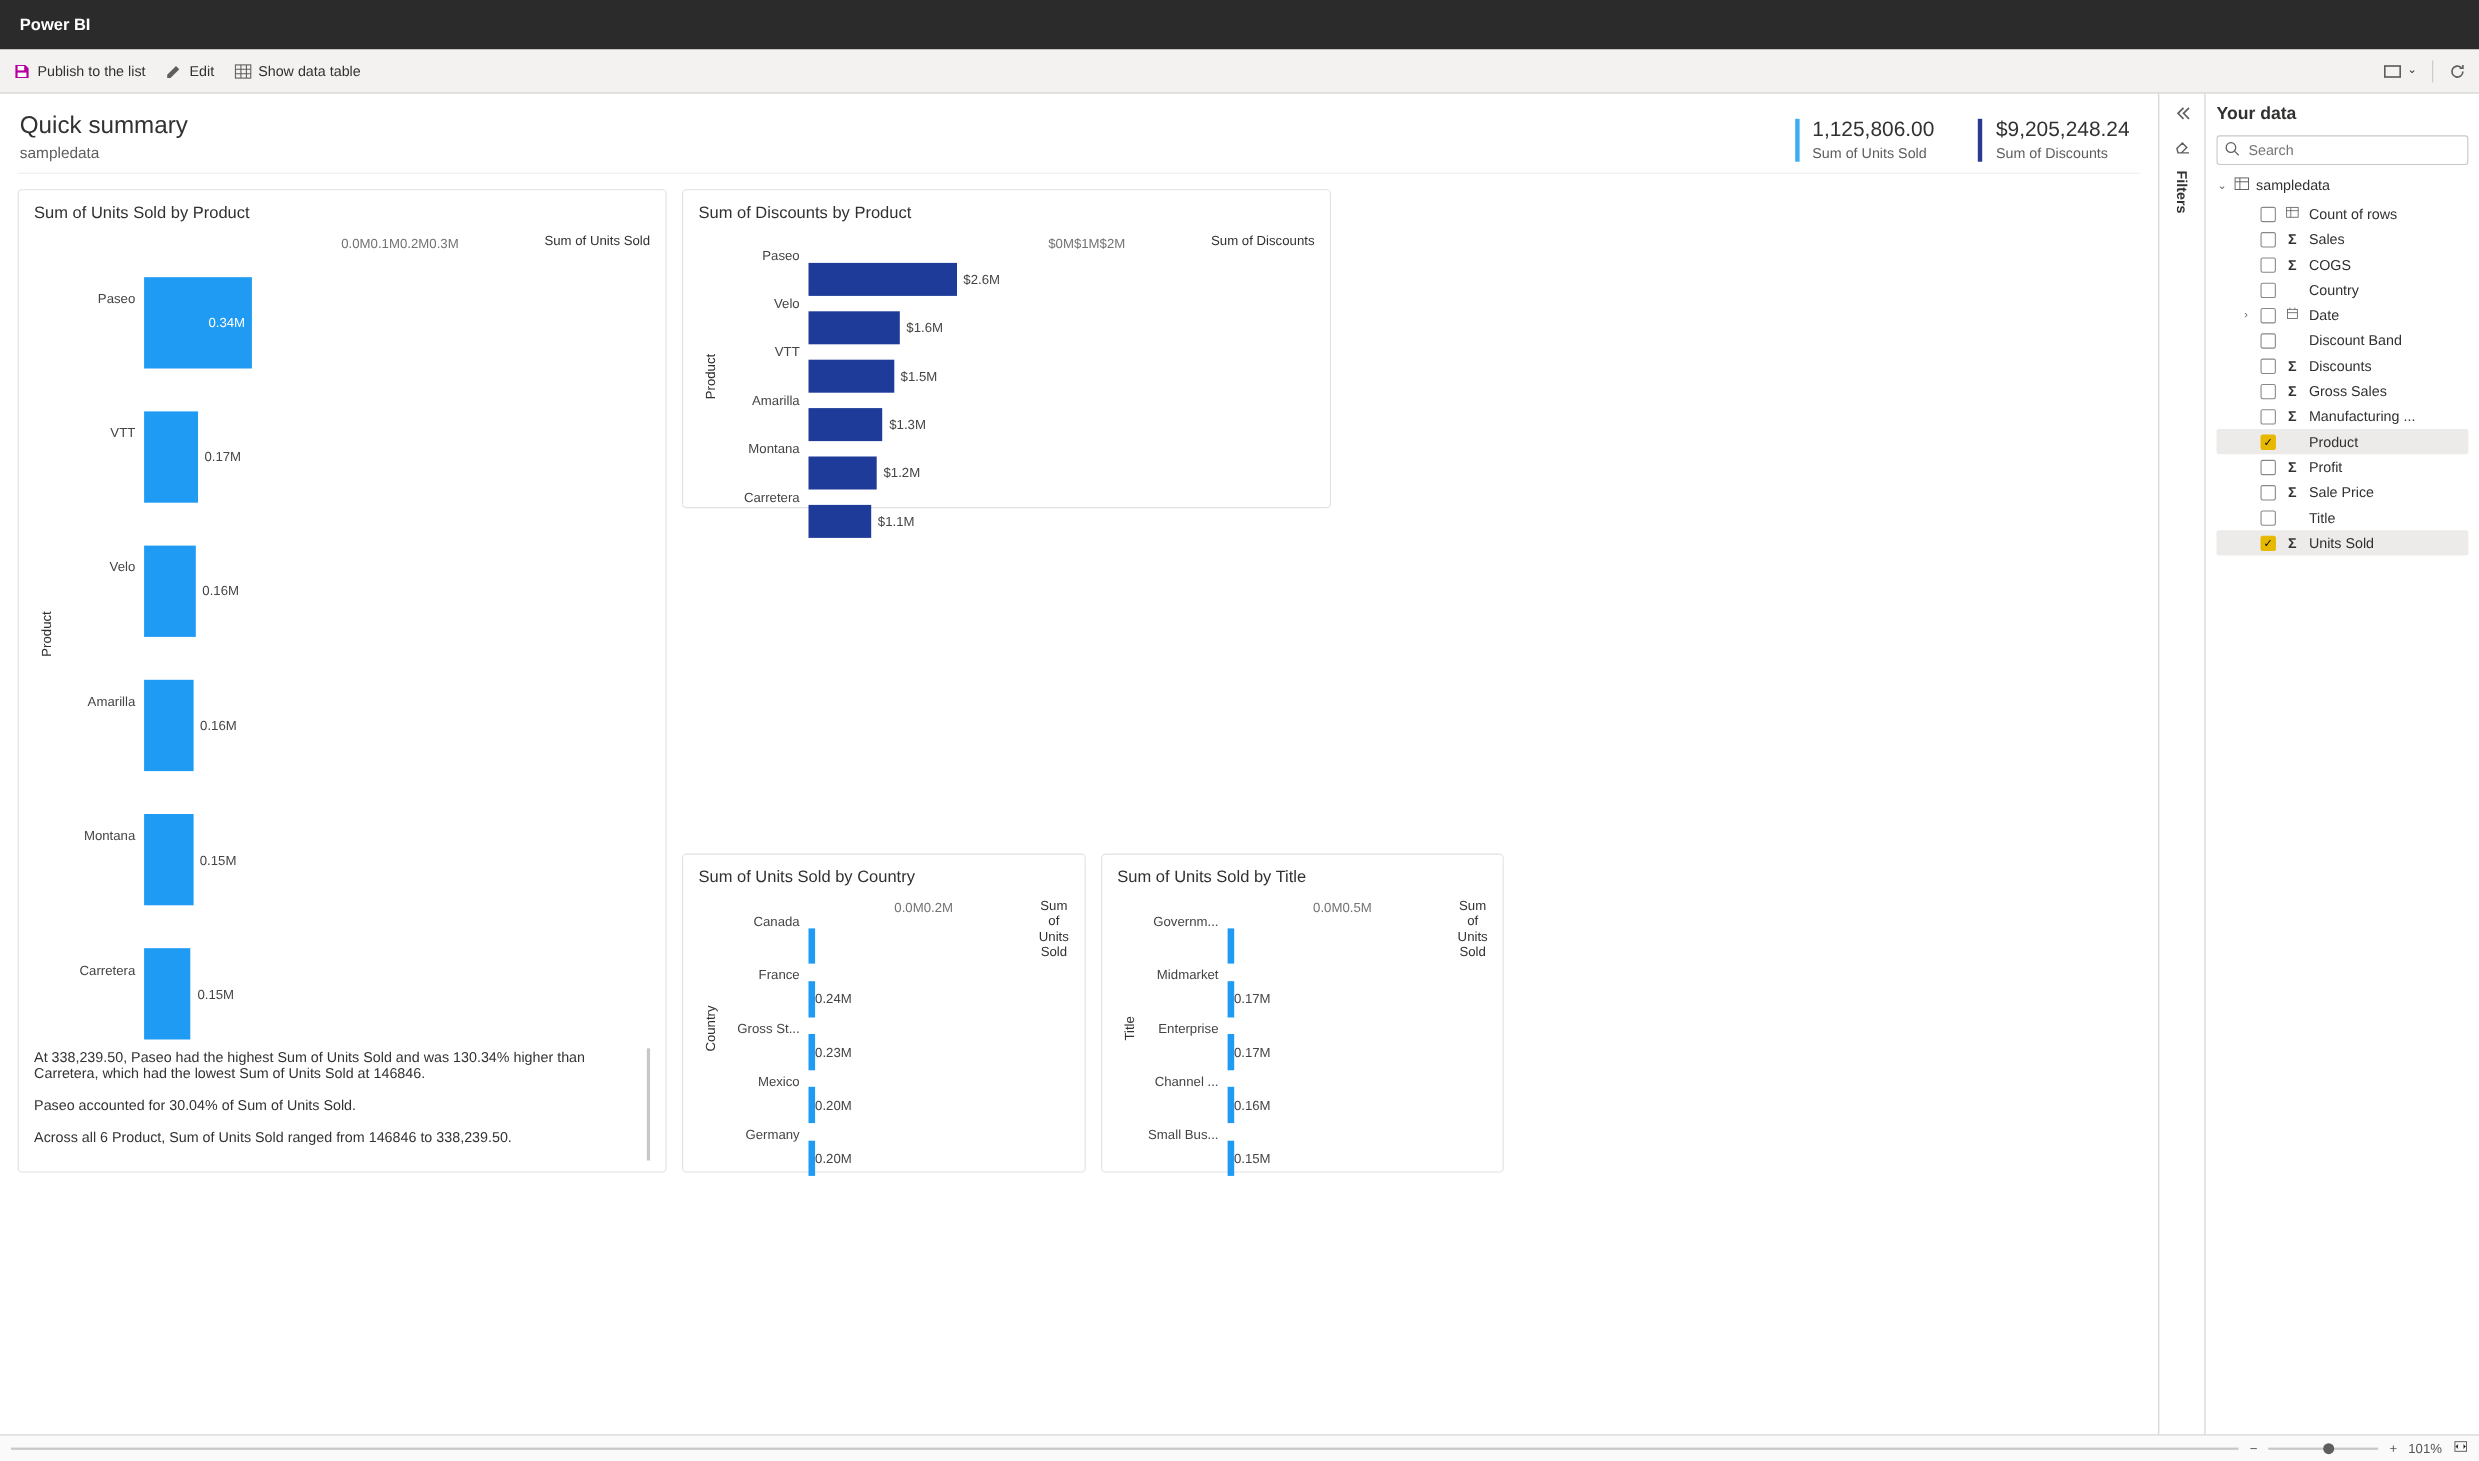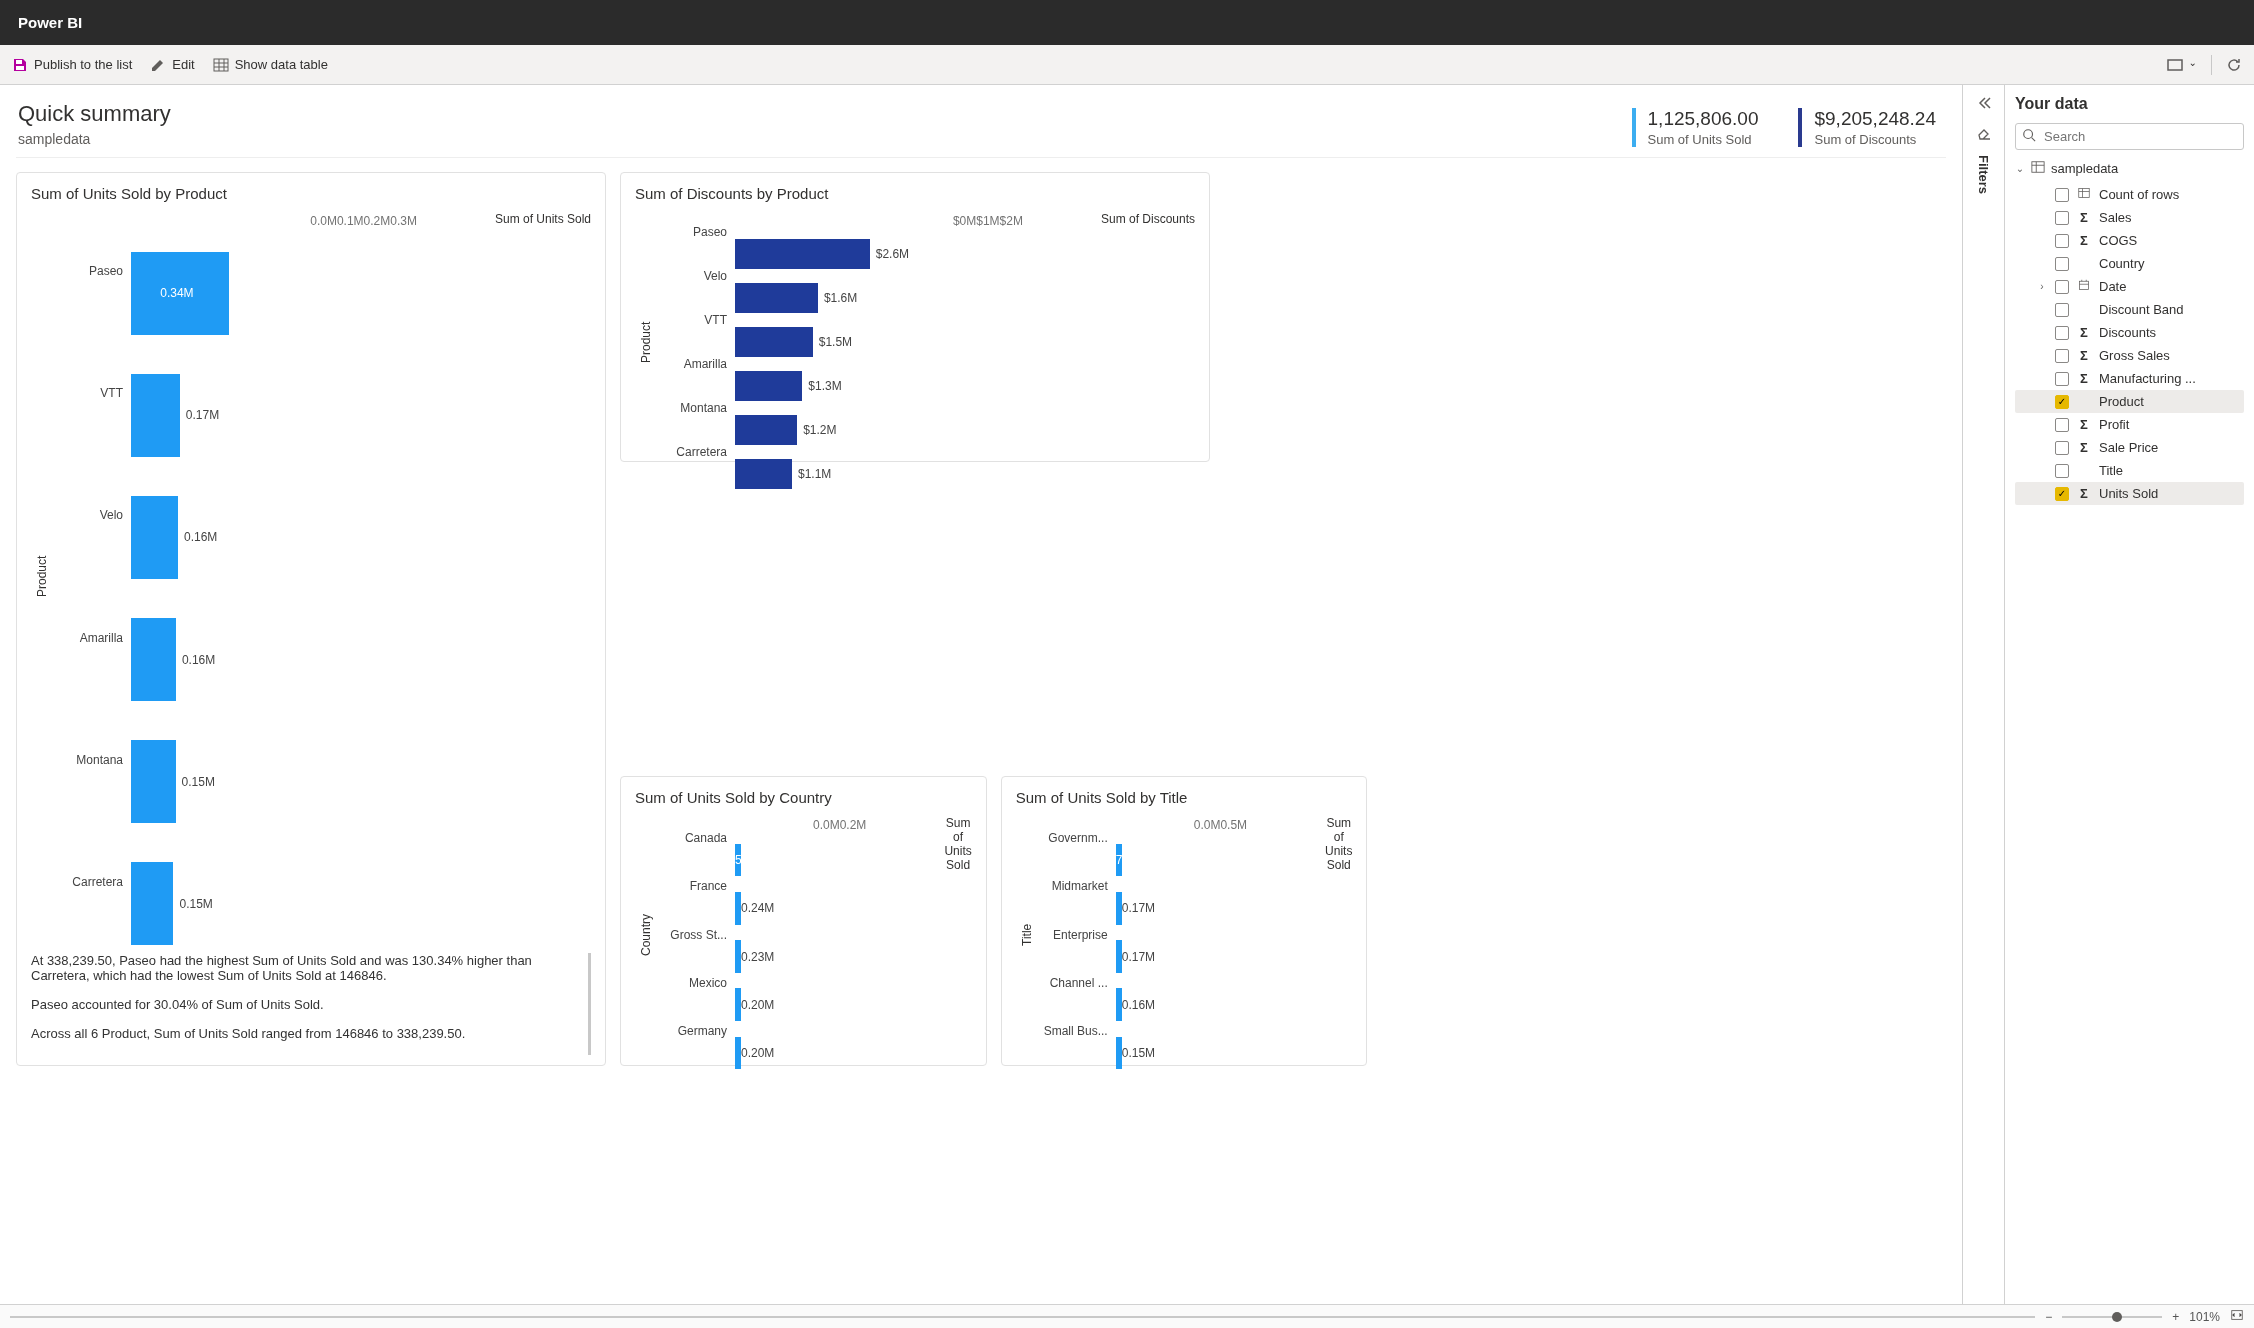--- a/index.html
+++ b/index.html
@@ -89,21 +89,21 @@
   .plot { flex: 1; display: flex; flex-direction: row; }
   .bars { flex: 1; display: flex; flex-direction: column; justify-content: space-around; }
   .row { display: flex; align-items: center; height: 100%; }
   .cat {
     width: 78px; text-align: right; padding-right: 8px; font-size: 12px; color: #444;
     white-space: nowrap; overflow: hidden; text-overflow: ellipsis; flex-shrink: 0;
   }
   .track { flex: 1; position: relative; height: 68%; margin-top: 44px; }
   .bar {
     position: absolute; top: 0; bottom: 0; left: 0;
-    display: flex; align-items: center; justify-content: center; padding-right: 6px;
+    display: flex; align-items: center; justify-content: flex-end; padding-right: 6px;
     color: #fff; font-size: 12px;
   }
   .bar.blue1 { background: var(--blue1); }
   .bar.blue2 { background: var(--blue2); }
   .lbl-out {
     position: absolute; left: calc(var(--w) + 6px); top: 0; bottom: 0;
     display: flex; align-items: center; font-size: 12px; color: #444;
   }
   .x-axis { display: flex; padding-left: 78px; font-size: 12px; color: #737373; margin-top: 4px; }
   .x-tick { flex: 1; text-align: left; }

